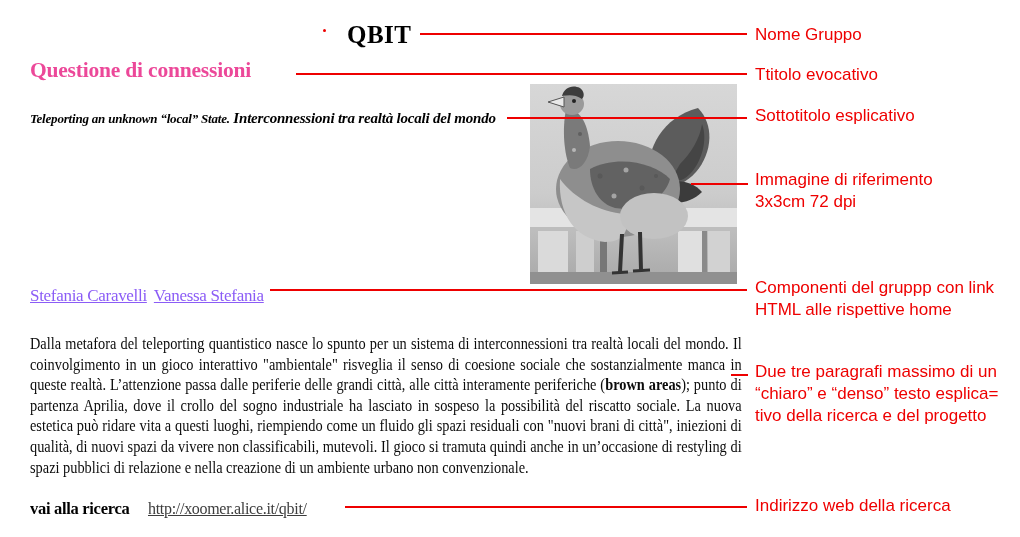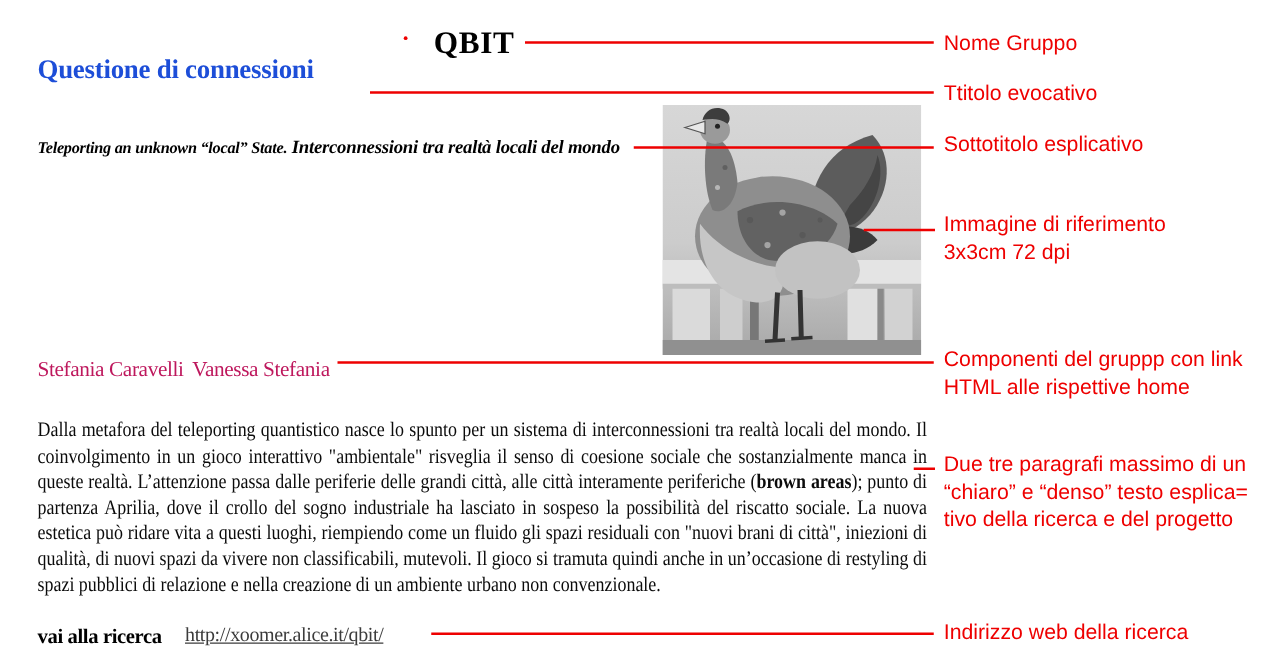--- a/index.html
+++ b/index.html
@@ -8,33 +8,33 @@
     font-family:"Liberation Serif", serif;
   }
   .abs{position:absolute;}
 
   
   .group-name{
     left:347px;top:21px;
     font-weight:bold;font-size:25px;letter-spacing:0.5px;color:#000;
   }
   .page-title{
-    left:30px;top:43px;
-    font-weight:bold;font-size:21.5px;letter-spacing:-0.2px;color:#1d4ed8;
+    left:30px;top:58px;
+    font-weight:bold;font-size:21.5px;letter-spacing:-0.2px;color:#ec4899;
   }
   .subtitle{
     left:30px;top:107px;width:494px;
     font-style:italic;font-weight:bold;color:#000;
     line-height:21px;letter-spacing:-0.2px;
   }
   .subtitle .lead{font-size:13px;margin-top:48px;}
   .subtitle .rest{font-size:15px;}
 
   .members{left:30px;top:286px;font-size:17px;letter-spacing:-0.3px;}
-  .members a{color:#be185d;margin-right:7px;cursor:pointer;}
+  .members a{color:#8b5cf6;text-decoration:underline;margin-right:7px;cursor:pointer;}
 
   .body-par{
     left:30px;top:334px;width:818px;
     transform:scaleX(0.87);transform-origin:0 0;
     text-align:justify;
     font-size:16.5px;line-height:20.6px;color:#0b0b0b;
   }
   .body-par b{font-weight:bold;}
 
   .footer-label{

